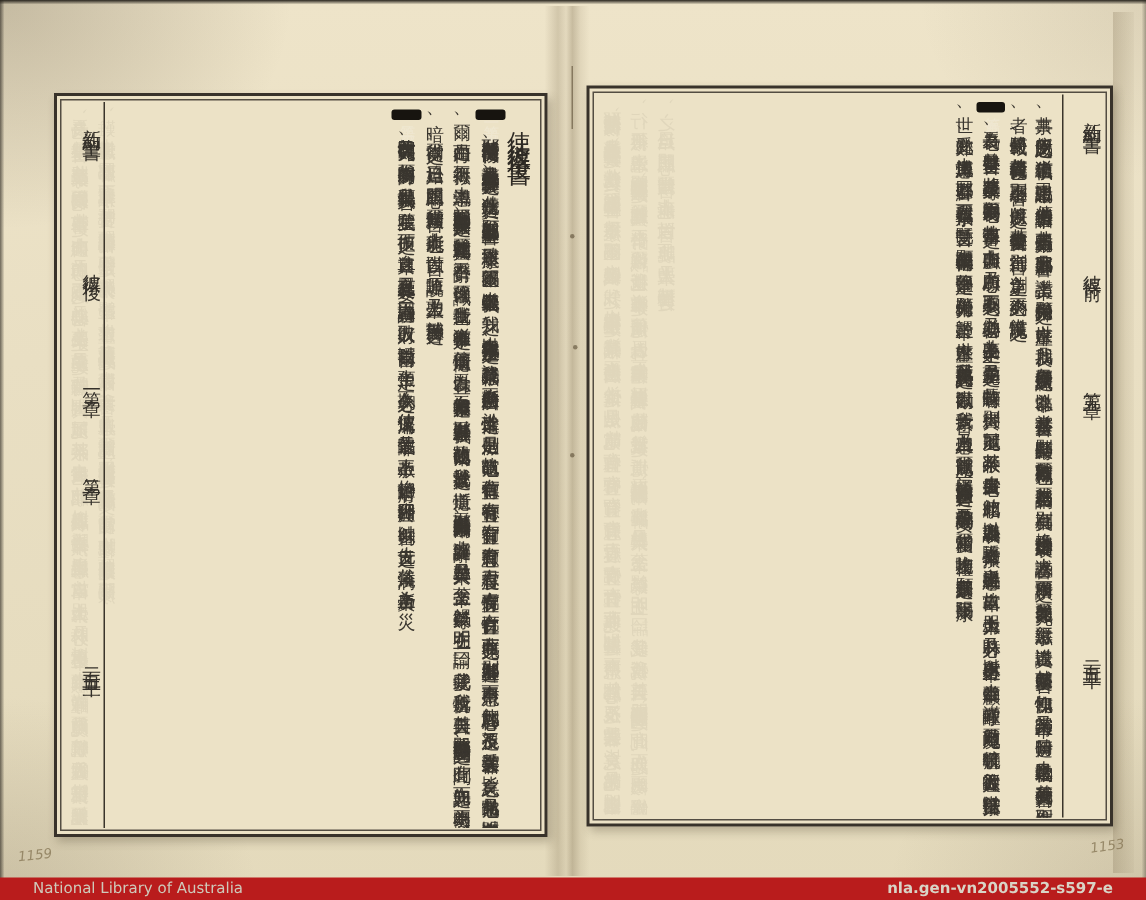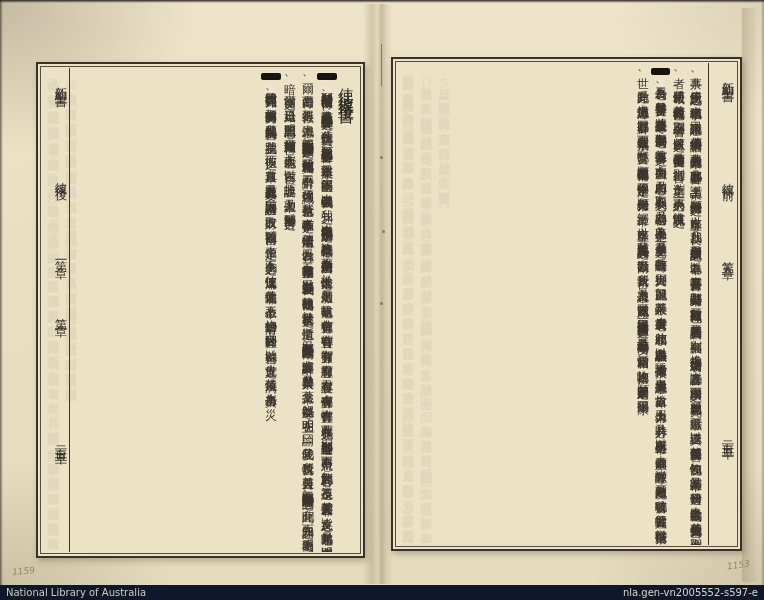--- a/index.html
+++ b/index.html
@@ -75,25 +75,25 @@
     font-size:12px;line-height:18px;letter-spacing:.5px;color:#2f2a22;opacity:.06;
     transform:scaleX(-1);overflow:hidden;pointer-events:none;}
 
   
   .pencil{position:absolute;color:rgba(140,124,92,.85);font-style:italic;
     font-size:9px;font-family:"DejaVu Sans",sans-serif;}
   .pencil-left{left:12px;bottom:24px;transform:rotate(-6deg);}
   .pencil-right{right:14px;bottom:30px;transform:rotate(-8deg);}
 
   
-  .nla-bar{position:absolute;left:0;right:0;bottom:0;height:15px;background:#0f172a;
-    display:flex;justify-content:space-between;align-items:center;padding:0 6px;
+  .nla-bar{position:absolute;left:0;right:0;bottom:0;height:15px;background:#b91c1c;
+    display:flex;justify-content:space-between;align-items:center;padding:0 22px;
     font-family:"DejaVu Sans",sans-serif;font-size:10px;color:#d9d4c6;}
   .nla-left{color:#cfc9ba;}
-  .nla-right{color:#d9d4c6;}
+  .nla-right{color:#d9d4c6;font-weight:bold;}
 </style>
 </head>
 <body>
 
 <div class="viewport">
   <div class="scan"></div>
   <div class="edge-top"></div>
   <div class="edge-left"></div>
   <div class="edge-right"></div>
   <div class="leaf-edge-right"></div>

